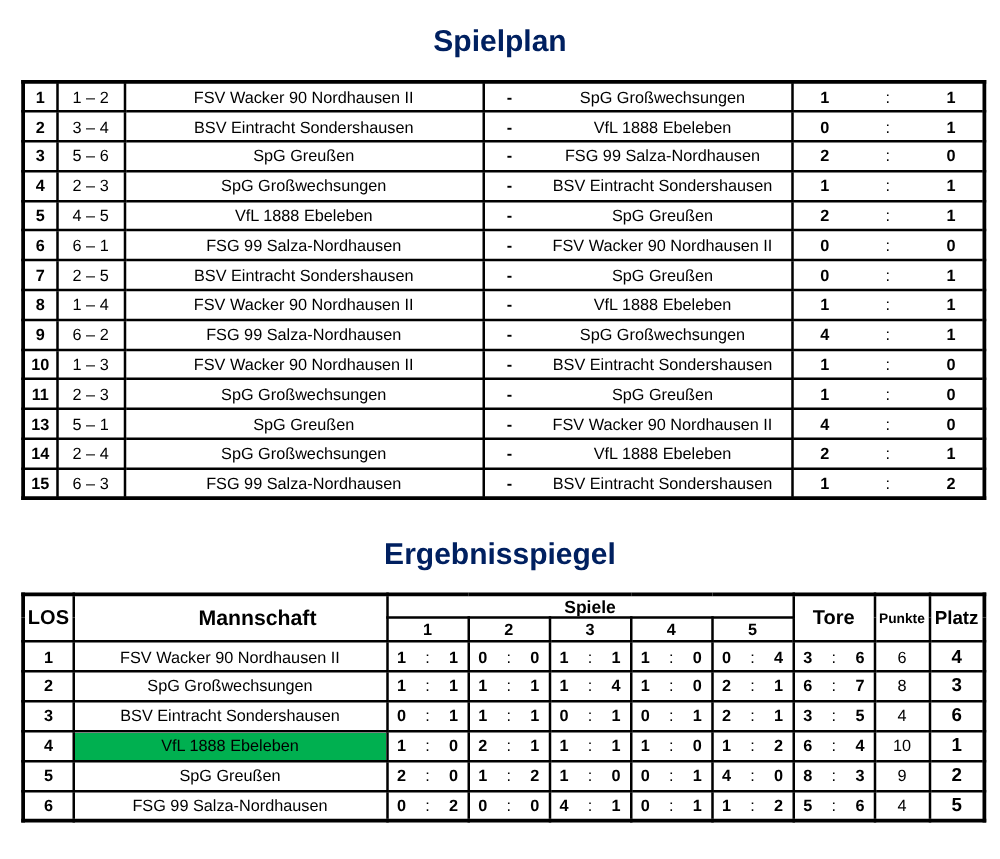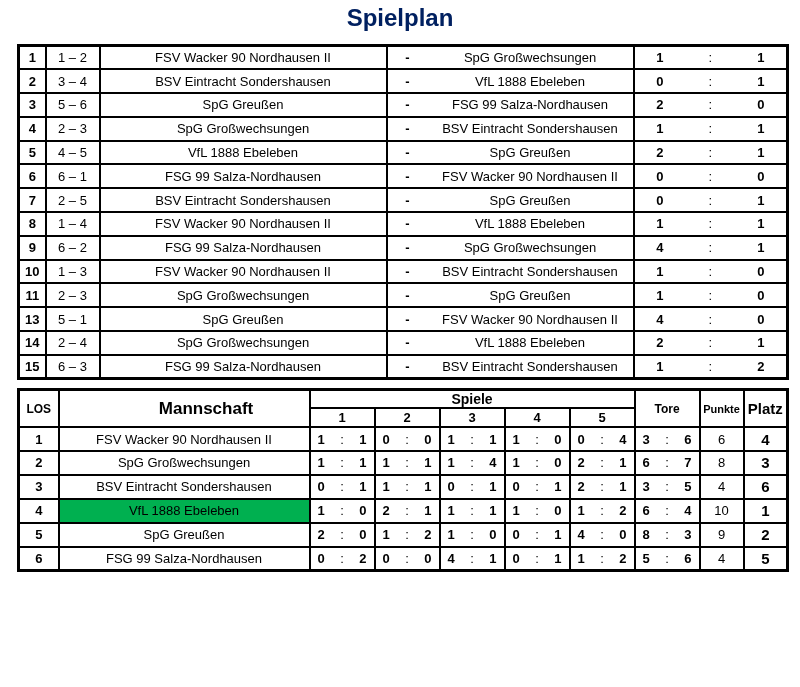--- a/index.html
+++ b/index.html
@@ -11,21 +11,21 @@
   html, body {
     margin: 0; padding: 0;
     width: 800px; height: 687px;
     background: #ffffff;
     font-family: "Liberation Sans", sans-serif;
     color: #000;
   }
   .page { position: relative; width: 800px; height: 687px; overflow: hidden; }
 
   .doc-title {
-    margin: 0;
+    margin: 16px;
     padding-top: 4px;
     text-align: center;
     font-size: 24px;
     font-weight: bold;
     color: var(--title-color);
     letter-spacing: 0px;
   }
   .doc-title.second { padding-top: 14px; }
 
   table {
@@ -56,25 +56,25 @@
   .sp-away { padding: 0; }
   .away-flex { display: flex; align-items: center; width: 100%; }
   .away-flex .dash { flex: 0 0 40px; font-weight: bold; }
   .away-flex .team { flex: 1 1 auto; text-align: center; }
   .sp-score { padding: 0; }
   .score-thirds { display: flex; width: 100%; font-weight: bold; }
   .score-thirds span { flex: 1 1 0; text-align: center; }
   .score-thirds .colon { font-weight: normal; }
 
   
-  .eh-los    { font-size: 12px; text-align: center; }
+  .eh-los    { font-size: 16px; text-align: center; }
   .eh-mann   { font-size: 17px; padding-left: 44px; }
   .eh-spiele { font-size: 14px; height: 15px; }
   .eh-num    { font-size: 13px; height: 19px; }
-  .eh-tore   { font-size: 12px; margin-left: 48px; }
+  .eh-tore   { font-size: 16px; margin-left: 48px; }
   .eh-punkte { font-size: 11px; }
   .eh-platz  { font-size: 15px; }
 
   .ergebnis-table tbody td { height: 23.9px; }
   .er-los   { font-weight: bold; }
   .er-team  { }
   .er-team.highlight { background: var(--highlight-green); }
   .score-pair {
     display: flex; width: 100%;
     justify-content: space-between;
@@ -365,20 +365,21 @@
               <span>1</span>
               <span class="colon">:</span>
               <span>2</span>
             </div>
           </td>
         </tr>
 
     </tbody>
   </table>
 
+  <h1 class="doc-title second">Ergebnisspiegel</h1>
 
   <table class="ergebnis-table">
     <colgroup>
       <col style="width:40px">
         <col style="width:251px">
       <col style="width:65px">
         <col style="width:65px">
         <col style="width:65px">
         <col style="width:65px">
         <col style="width:65px">

